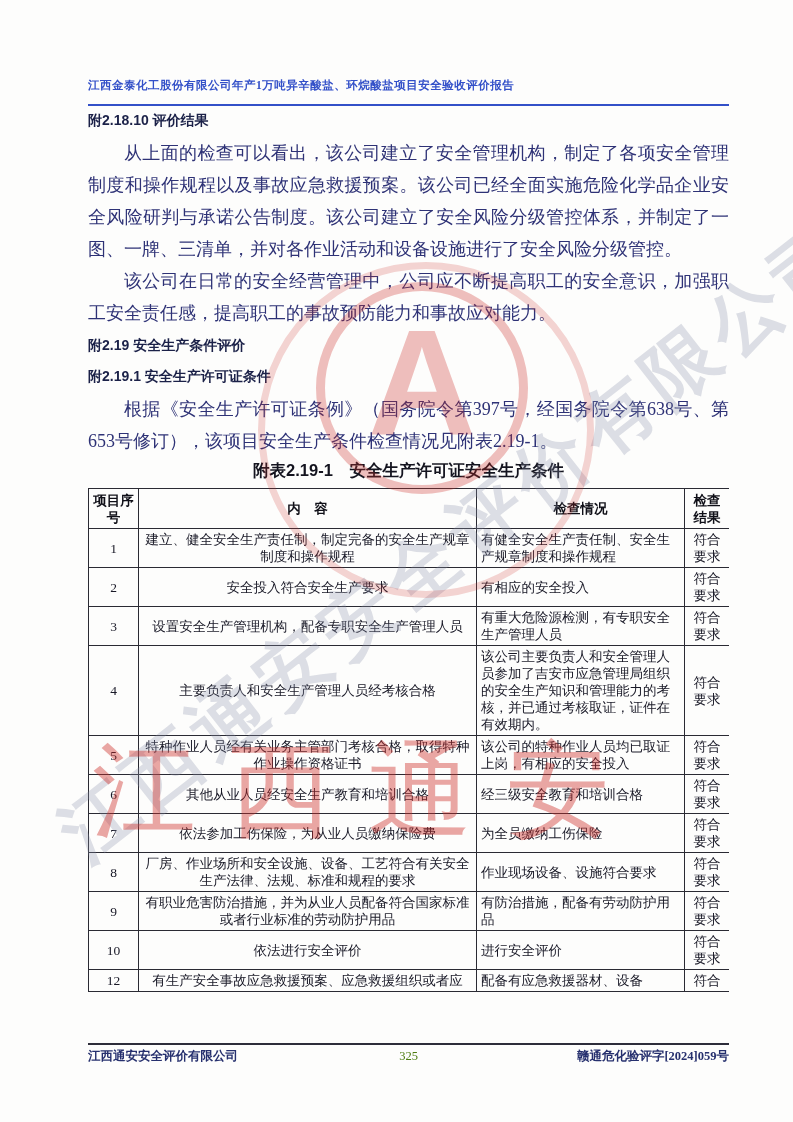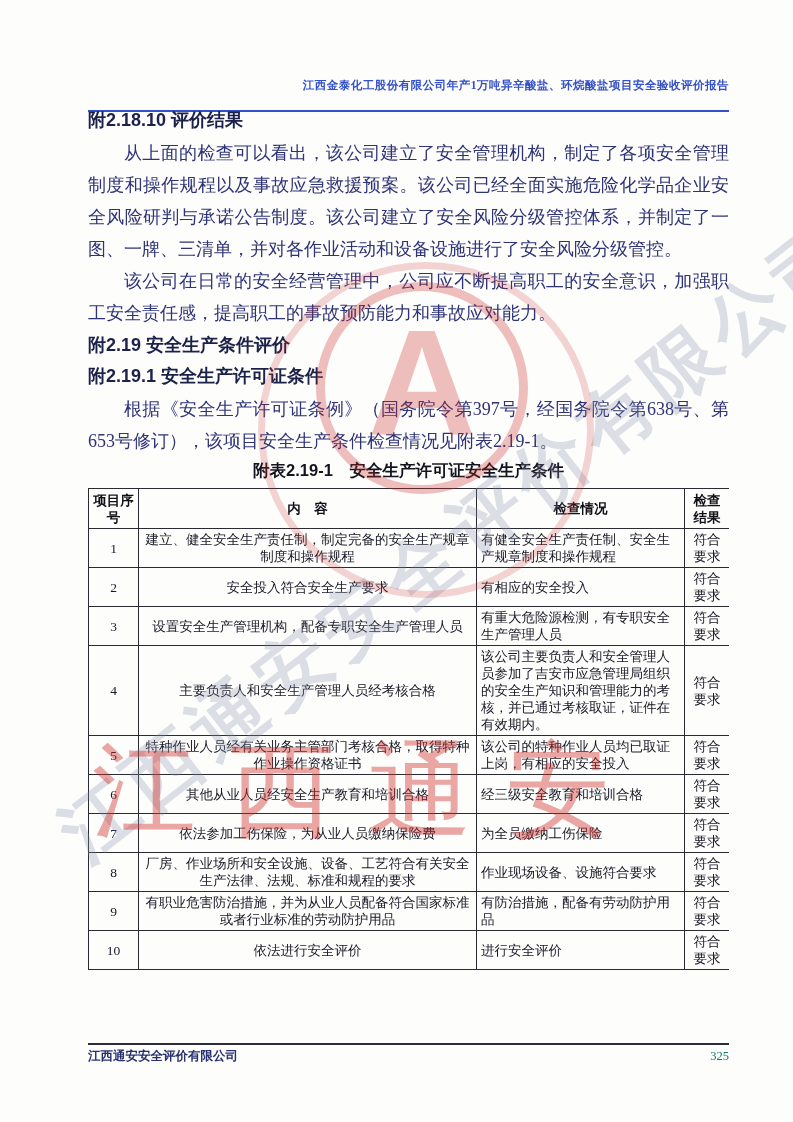--- a/index.html
+++ b/index.html
@@ -11,39 +11,39 @@
     margin: 0 auto;
     background: #fdfdfc;
     overflow: hidden;
     font-family: "Liberation Serif", "DejaVu Serif", serif;
     color: #2e3276;
   }
   
   .doc-header {
     position: absolute;
     top: 78px; left: 88px; right: 64px;
-    text-align: right;
+    text-align: left;
     font-size: 11.5px;
     letter-spacing: 0.5px;
     color: #3350c8;
     font-weight: bold;
-    padding-bottom: 17px;
+    padding-bottom: 11px;
     border-bottom: 2px solid #3350c8;
   }
   
   .content {
     position: absolute;
     top: 104px; left: 88px; right: 64px;
     height: 938px;
     overflow: hidden;
   }
   .h-block {
     font-family: "Liberation Sans", "DejaVu Sans", sans-serif;
     font-weight: bold;
-    font-size: 18px;
+    font-size: 14px;
     color: #1b2148;
     line-height: 29px;
     margin: 2px 0;
   }
   .para {
     font-size: 18px;
     line-height: 32px;
     text-align: justify;
     text-indent: 2em;
     color: #2e3276;
@@ -82,21 +82,21 @@
     position: absolute;
     left: 88px; right: 64px; top: 1043px;
     border-top: 2px solid #2d2d3a;
     padding-top: 3px;
     font-size: 12.5px;
     color: #26306e;
     display: flex;
     align-items: center;
   }
   .doc-footer .f-left  { flex: 1; text-align: left; font-weight: bold; }
-  .doc-footer .f-center{ flex: 0 0 auto; text-align: right; color: #0f766e; }
+  .doc-footer .f-center{ flex: 0 0 auto; text-align: right; color: #4d7c0f; }
   .doc-footer .f-right { flex: 1; text-align: right; font-weight: bold; }
   
   .wm-layer { position: absolute; inset: 0; pointer-events: none; z-index: 5; }
   .wm-gray {
     position: absolute;
     left: 40px; top: 805px;
     transform: rotate(-38deg);
     transform-origin: 0 0;
     white-space: nowrap;
     font-family: "Liberation Sans", "DejaVu Sans", sans-serif;
@@ -238,27 +238,34 @@
   </tr>
 
   <tr>
     <td class="c-no">10</td>
     <td class="c-content">依法进行安全评价</td>
     <td class="c-check">进行安全评价</td>
     <td class="c-result">符合要求</td>
   </tr>
 
 
+  <tr>
+    <td class="c-no">12</td>
+    <td class="c-content">有生产安全事故应急救援预案、应急救援组织或者应</td>
+    <td class="c-check">配备有应急救援器材、设备</td>
+    <td class="c-result">符合</td>
+  </tr>
 </tbody>
     </table>
   </div>
 
   <div class="doc-footer">
     <span class="f-left">江西通安安全评价有限公司</span>
     <span class="f-center">325</span>
+    <span class="f-right">赣通危化验评字[2024]059号</span>
   </div>
 
   <div class="wm-layer">
     <div class="wm-gray">江西通安安全评价有限公司</div>
     <div class="wm-red-text">江西通安</div>
     <div class="wm-stamp-outer"></div>
     <div class="wm-stamp-inner">
       <span class="wm-stamp-letter">A</span>
     </div>
   </div>

